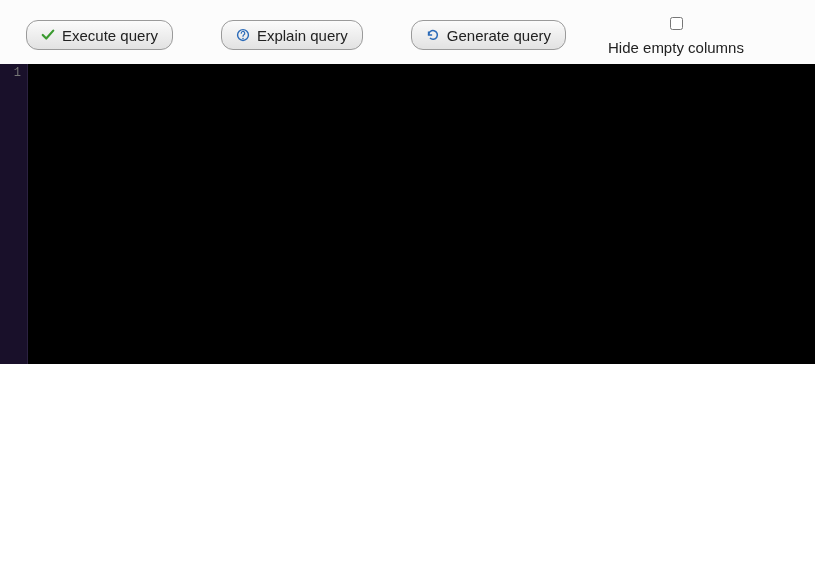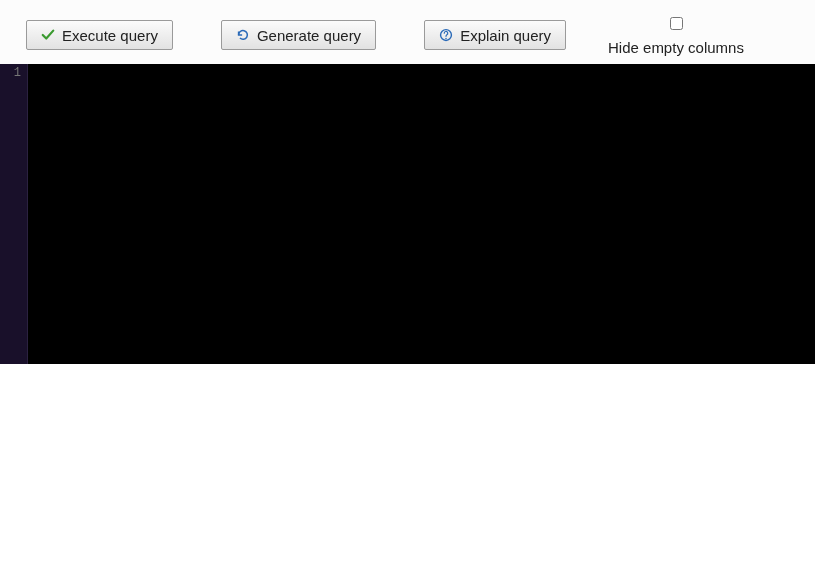--- a/index.html
+++ b/index.html
@@ -22,21 +22,21 @@
     display: inline-flex;
     align-items: center;
     gap: 7px;
     height: 30px;
     padding: 0 14px;
     border: 1px solid #9a9a9a;
     background: linear-gradient(#fbfbfb, #e2e2e2);
     font-size: 15px;
     color: #222;
     cursor: pointer;
-    border-radius: 2px;
+    border-radius: 12px;
   }
   .checkbox-wrap {
     display: inline-flex;
     align-items: center;
     gap: 6px;
     margin-left: -6px;
     color: #222;
     font-size: 15px;
     flex-direction: column;
   }
@@ -106,36 +106,36 @@
       <svg viewBox="0 0 16 16" width="14" height="14">
         <path d="M2 8 L6 12 L14 3" stroke="#3a9a2f" stroke-width="2.5" fill="none" stroke-linecap="round" stroke-linejoin="round"></path>
       </svg>
     </span>
     <span>Execute query</span>
   </button>
 
   <button class="btn">
     <span class="ic">
       <svg viewBox="0 0 16 16" width="14" height="14">
-        <path d="M3 8 a5 5 0 1 1 1.5 3.5" stroke="#2a6ab8" stroke-width="1.8" fill="none"></path>
-        <path d="M3 4 L3 8 L7 8" stroke="#2a6ab8" stroke-width="1.8" fill="none"></path>
-      </svg>
-    </span>
-    <span>Generate query</span>
-  </button>
-
-  <button class="btn">
-    <span class="ic">
-      <svg viewBox="0 0 16 16" width="14" height="14">
         <circle cx="8" cy="8" r="6.2" stroke="#2a6ab8" stroke-width="1.6" fill="none"></circle>
         <path d="M6 6 a2 2 0 1 1 3 1.7 c-0.8 0.5 -1 0.8 -1 1.8" stroke="#2a6ab8" stroke-width="1.4" fill="none" stroke-linecap="round"></path>
         <circle cx="8" cy="12" r="0.9" fill="#2a6ab8"></circle>
       </svg>
     </span>
     <span>Explain query</span>
+  </button>
+
+  <button class="btn">
+    <span class="ic">
+      <svg viewBox="0 0 16 16" width="14" height="14">
+        <path d="M3 8 a5 5 0 1 1 1.5 3.5" stroke="#2a6ab8" stroke-width="1.8" fill="none"></path>
+        <path d="M3 4 L3 8 L7 8" stroke="#2a6ab8" stroke-width="1.8" fill="none"></path>
+      </svg>
+    </span>
+    <span>Generate query</span>
   </button>
 
   <label class="checkbox-wrap">
     <input type="checkbox" style="">
     <span>Hide empty columns</span>
   </label>
 
 </div>
 
 <div class="editor-region">

